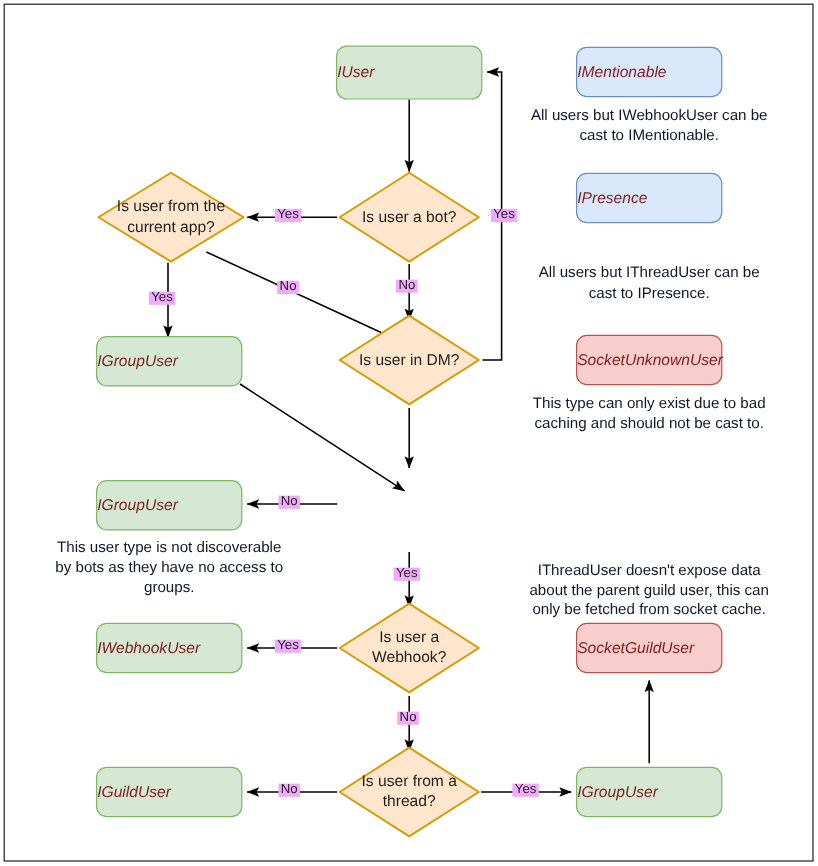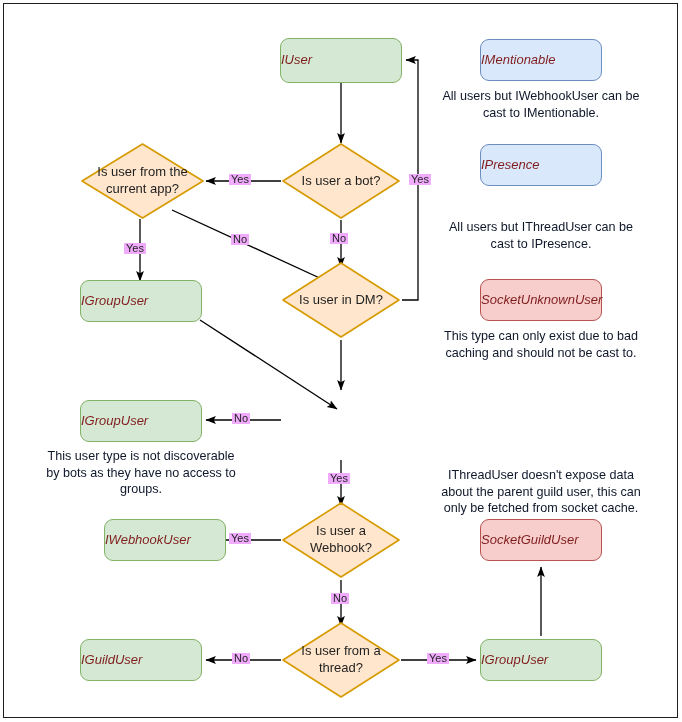--- a/index.html
+++ b/index.html
@@ -162,21 +162,21 @@
   </div>
 
   <div class="node box green" style="left:80px; top:280px; width:122px; height:42px;">
     <span>IGroupUser</span>
   </div>
 
   <div class="node box green" style="left:80px; top:400px; width:122px; height:42px;">
     <span>IGroupUser</span>
   </div>
 
-  <div class="node box green" style="left:80px; top:519px; width:122px; height:42px;margin-left:24px;">
+  <div class="node box green" style="left:80px; top:519px; width:122px; height:42px;">
     <span>IWebhookUser</span>
   </div>
 
   <div class="node box green" style="left:80px; top:639px; width:122px; height:42px;">
     <span>IGuildUser</span>
   </div>
 
   <div class="node box green" style="left:480px; top:639px; width:122px; height:42px;">
     <span>IGroupUser</span>
   </div>

